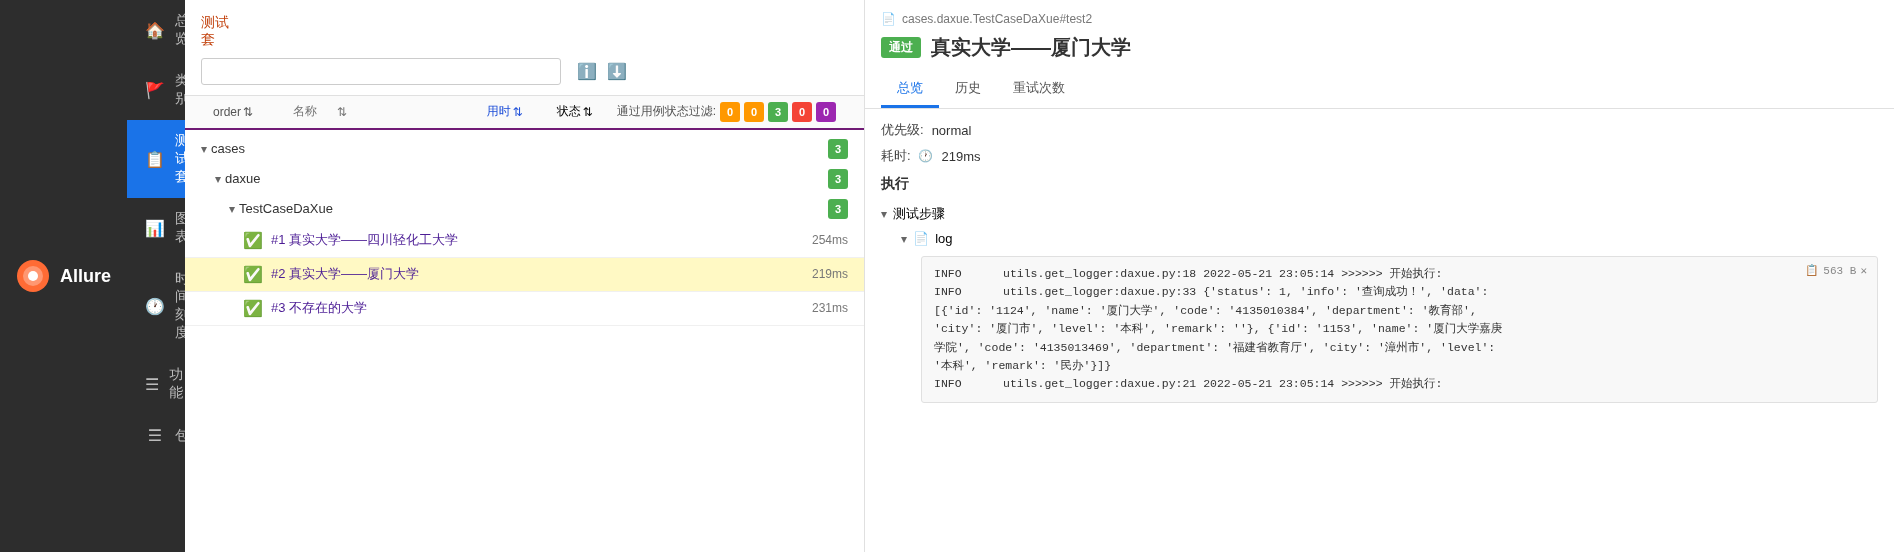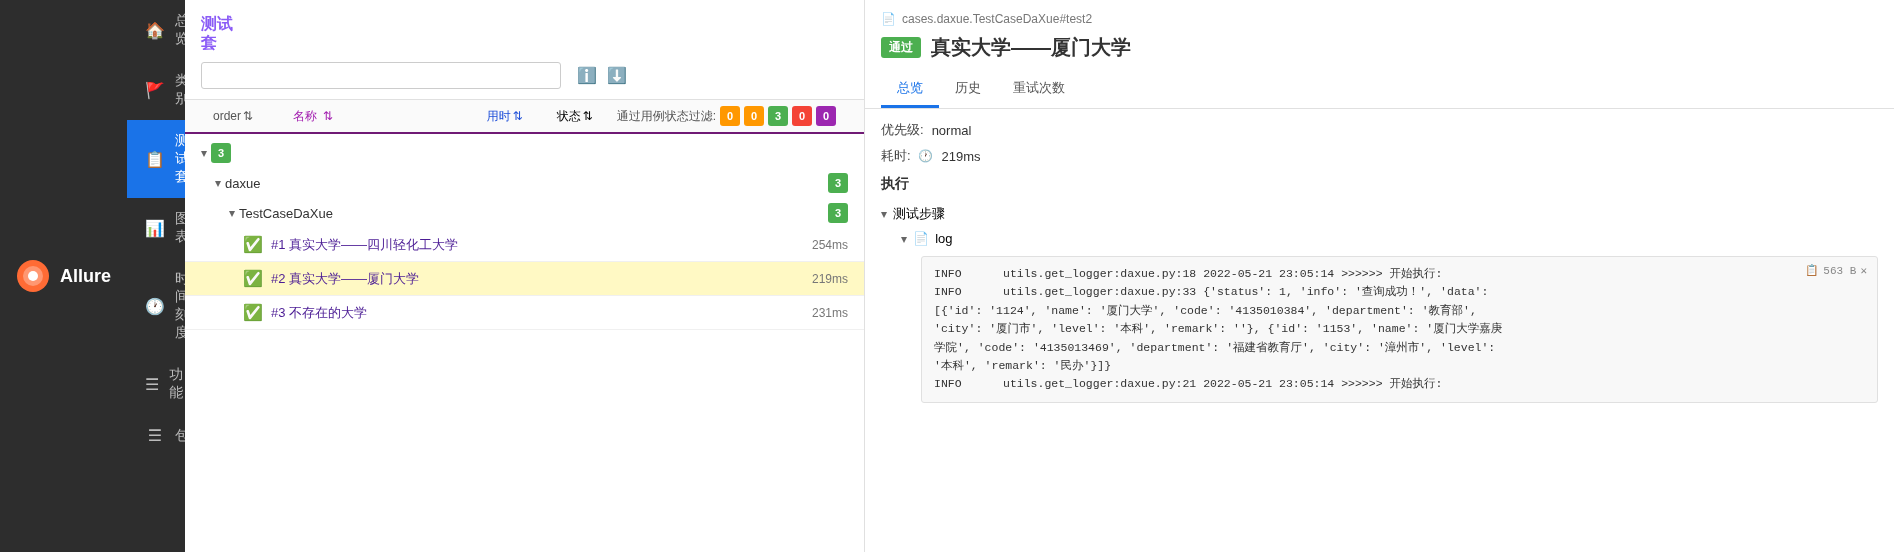--- a/index.html
+++ b/index.html
@@ -61,23 +61,23 @@
       border-right: 1px solid #e0e0e0;
       display: flex;
       flex-direction: column;
       flex-shrink: 0;
     }
     .suite-header {
       padding: 14px 16px 10px;
       border-bottom: 1px solid #e0e0e0;
     }
     .suite-title {
-      font-size: 16px;
-      font-weight: 700;
-      color: #8b5cf6;
+      font-size: 14px;
+      font-weight: 400;
+      color: #c2410c;
       line-height: 1.2;
       margin-bottom: 10px;
     }
     .suite-toolbar {
       display: flex;
       align-items: center;
       gap: 8px;
     }
     .search-input {
       flex: 1;
@@ -102,21 +102,21 @@
     
     .col-headers {
       display: flex;
       align-items: center;
       padding: 6px 28px;
       border-bottom: 2px solid #701a75;
       background: #fafafa;
       gap: 0;
     }
     .col-order { width: 80px; color: #555; font-size: 12px; display: flex; align-items: center; gap: 2px; cursor: pointer; }
-    .col-name { flex: 1; color: #a21caf; font-size: 12px; display: flex; align-items: center; gap: 6px; cursor: pointer; }
+    .col-name { flex: 1; color: #737373; font-size: 12px; display: flex; align-items: center; gap: 20px; cursor: pointer; }
     .col-duration { width: 70px; color: #1d4ed8; font-size: 12px; display: flex; align-items: center; gap: 2px; cursor: pointer; }
     .col-status { width: 60px; color: #000000; font-size: 12px; display: flex; align-items: center; gap: 2px; cursor: pointer; }
     .filter-label { margin-left: auto; font-size: 12px; color: #555; display: flex; align-items: center; gap: 4px; }
     .badge {
       display: inline-flex;
       align-items: center;
       justify-content: center;
       width: 20px;
       height: 20px;
       border-radius: 3px;
@@ -370,20 +370,21 @@
         <span class="badge badge-green">3</span>
         <span class="badge badge-red">0</span>
         <span class="badge badge-purple">0</span>
       </div>
     </div>
 
     <div class="tree-container">
 
       <div class="tree-node tree-indent-0">
         <span class="tree-expand">▾</span>
+        <span class="tree-label">cases</span>
         <span class="tree-count">3</span>
       </div>
 
       <div class="tree-node tree-indent-1">
         <span class="tree-expand">▾</span>
         <span class="tree-label">daxue</span>
         <span class="tree-count">3</span>
       </div>
 
       <div class="tree-node tree-indent-2">

